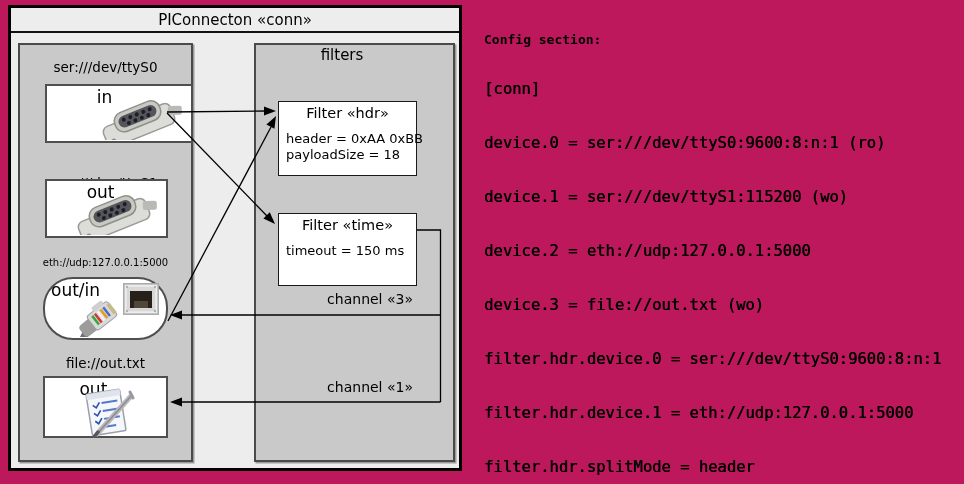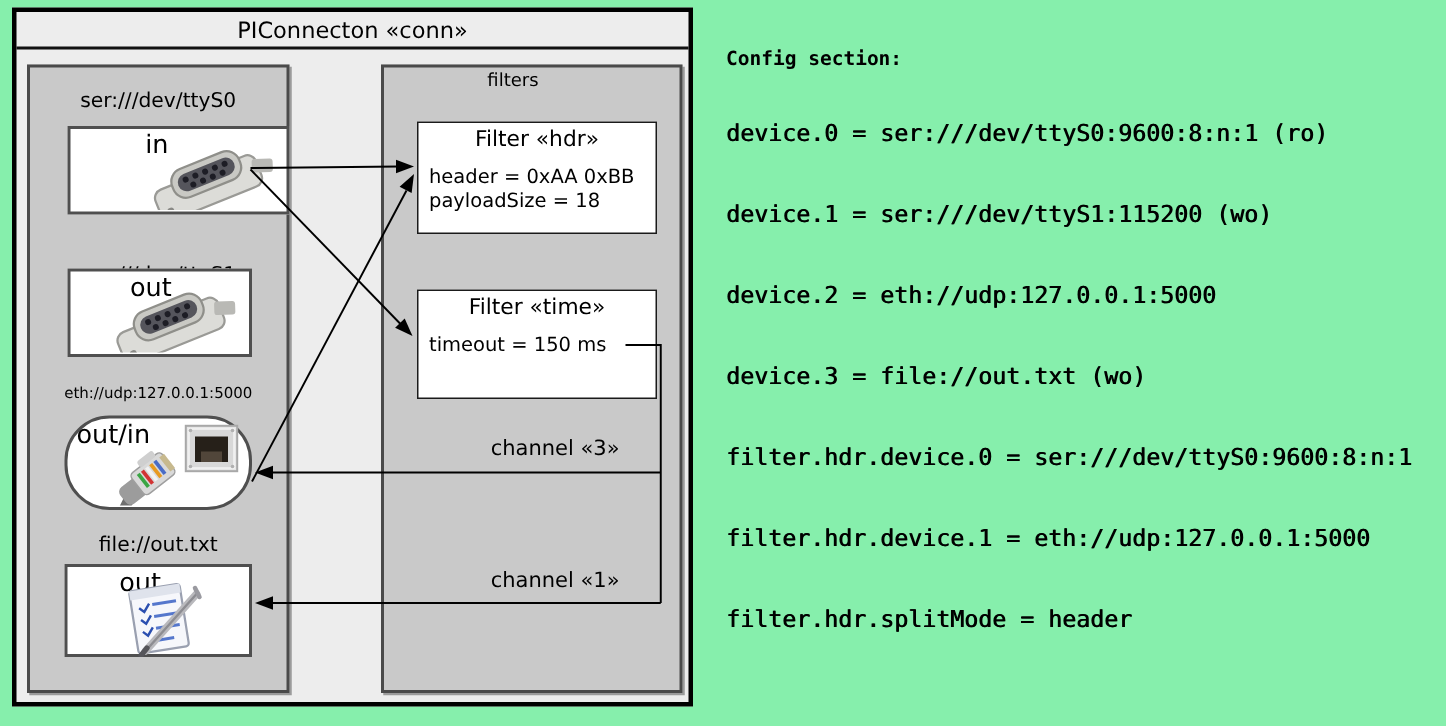--- a/index.html
+++ b/index.html
@@ -1,34 +1,34 @@
 <!DOCTYPE html>
 <html><head>
 <meta charset="utf-8">
 <style>
   html,body{margin:0;padding:0;background:#fff;}
-  .canvas{position:relative;width:964px;height:484px;background:#86efac;
+  .canvas{position:relative;width:964px;height:484px;background:#be185d;
           font-family:"DejaVu Sans",sans-serif;color:#000;overflow:hidden;}
   .frame{position:absolute;left:8px;top:5px;width:454px;height:466px;
          border:3px solid #000;background:#ededed;box-sizing:border-box;}
   .frame-title{position:absolute;left:0;top:0;width:100%;height:25px;line-height:25px;
                text-align:center;font-size:15px;border-bottom:2px solid #111;box-sizing:border-box;}
   .panel{position:absolute;background:#c9c9c9;border:2px solid #4a4a4a;
          box-sizing:border-box;box-shadow:1.5px 1.5px 0 #9b9b9b;}
   .panel.devices{left:18px;top:43px;width:175px;height:419px;}
   .panel.filters{left:254px;top:43px;width:201px;height:419px;}
-  .filters-title{position:absolute;left:254px;top:46px;width:176px;text-align:center;font-size:12px;}
+  .filters-title{position:absolute;left:254px;top:46px;width:176px;text-align:center;font-size:15px;}
   .dev-label{position:absolute;left:18px;width:175px;text-align:center;font-size:13.5px;white-space:nowrap;}
   .dev-label.small{font-size:10px;}
   .dev-box{position:absolute;background:#fff;border:2px solid #4f4f4f;box-sizing:border-box;}
   .port-label{position:absolute;top:1px;font-size:17px;line-height:20px;}
   .center{left:0;width:80%;text-align:center;}
   .full-center{left:0;width:90%;text-align:center;}
-  .filter-box{position:absolute;left:278px;width:160px;background:#fff;
-              border:1.5px solid #1a1a1a;box-sizing:border-box;}
+  .filter-box{position:absolute;left:278px;width:139px;background:#fff;
+              border:1.5px solid #1a1a1a;box-sizing:border-box;margin-top:20px;}
   .filter-title{position:absolute;top:3px;left:0;width:100%;text-align:center;font-size:14.5px;}
   .filter-props{position:absolute;top:29px;left:7px;right:2px;font-size:13px;line-height:15.5px;white-space:nowrap;}
   .channel-label{position:absolute;left:278px;width:135px;text-align:right;font-size:14px;white-space:nowrap;}
   .overlay{position:absolute;left:0;top:0;width:964px;height:484px;pointer-events:none;}
   .icon{position:absolute;}
   .config-heading{position:absolute;left:484px;top:8px;
                   font-family:"DejaVu Sans Mono",monospace;font-size:13px;font-weight:bold;margin-top:24px;}
   .config-lines{position:absolute;left:484px;top:44px;
                 font-family:"DejaVu Sans Mono",monospace;font-size:15.5px;line-height:18px;
                 white-space:pre;text-shadow:0.5px 0 0 #000;}
@@ -177,20 +177,21 @@
 
     <line x1="440.5" y1="315" x2="180" y2="315" stroke="#000" stroke-width="1.3"></line>
     <polygon points="170,315 182,310.5 182,319.5" fill="#000"></polygon>
 
     <line x1="440.5" y1="402" x2="180" y2="402" stroke="#000" stroke-width="1.3"></line>
     <polygon points="170,402 182,397.5 182,406.5" fill="#000"></polygon>
   </svg>
 
   <div class="config-heading">Config section:</div>
   <div class="config-lines">
+    <div class="config-line">[conn]</div>
     <div class="config-line">device.0 = ser:///dev/ttyS0:9600:8:n:1 (ro)</div>
     <div class="config-line">device.1 = ser:///dev/ttyS1:115200 (wo)</div>
     <div class="config-line">device.2 = eth://udp:127.0.0.1:5000</div>
     <div class="config-line">device.3 = file://out.txt (wo)</div>
     <div class="config-line">filter.hdr.device.0 = ser:///dev/ttyS0:9600:8:n:1</div>
     <div class="config-line">filter.hdr.device.1 = eth://udp:127.0.0.1:5000</div>
     <div class="config-line">filter.hdr.splitMode = header</div>
     
     
     

